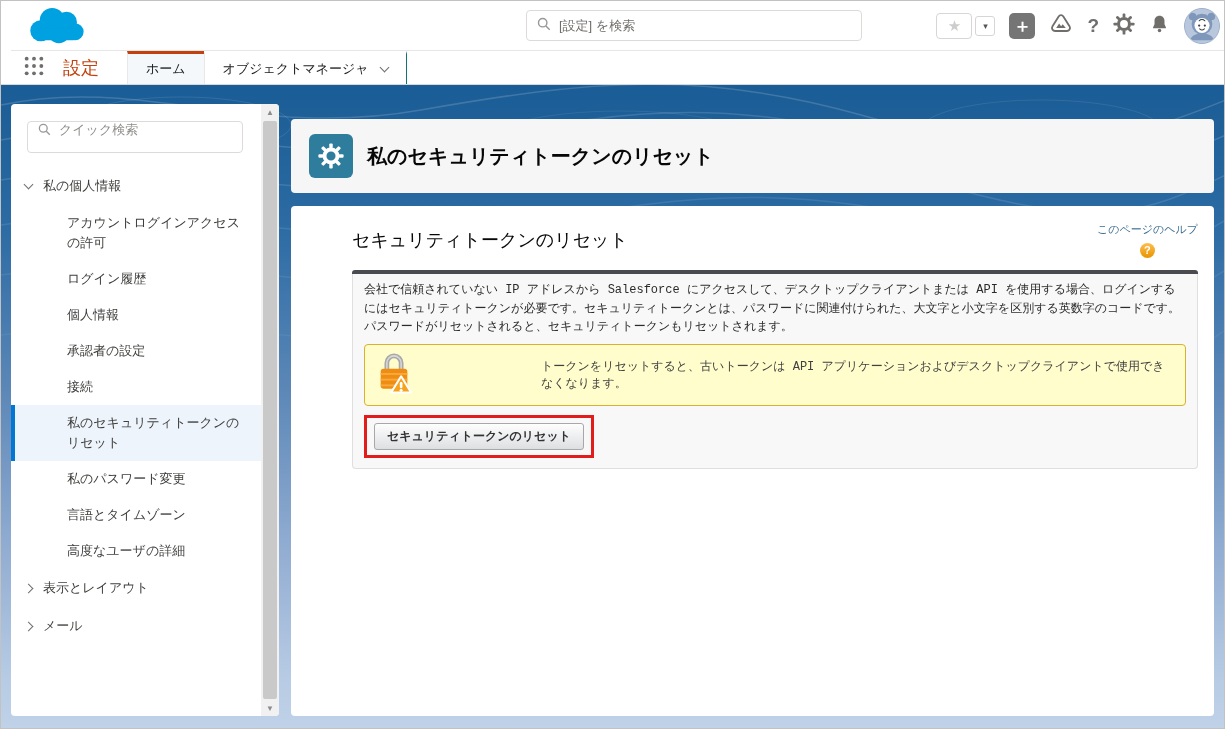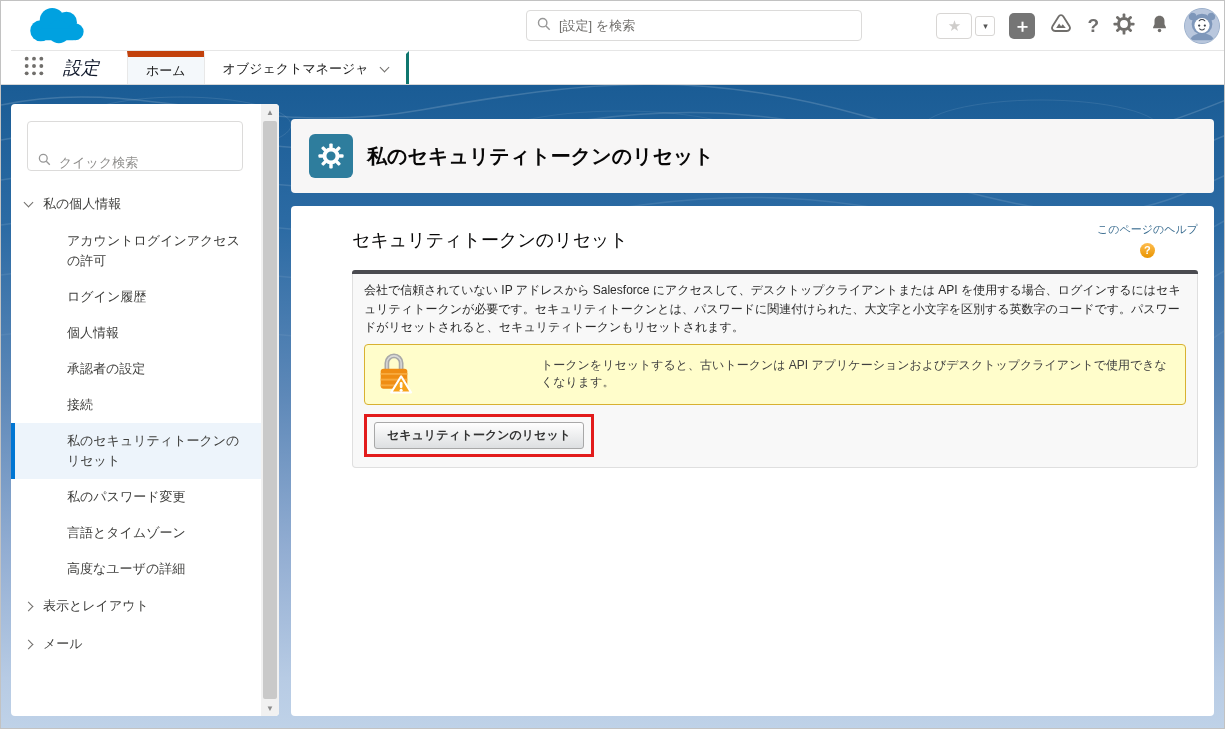--- a/index.html
+++ b/index.html
@@ -16,37 +16,37 @@
   .fav-group { display:flex; align-items:center; }
   .fav-star { width:36px; height:26px; border:1px solid #d8d6d4; border-radius:4px; display:flex; align-items:center; justify-content:center; color:#cfcdcb; font-size:15px; background:#fff; }
   .fav-caret { width:20px; height:20px; border:1px solid #d8d6d4; border-radius:3px; display:flex; align-items:center; justify-content:center; color:#555; font-size:9px; margin-left:3px; background:#fff; }
   .plus-btn { width:26px; height:26px; border-radius:5px; background:#757575; color:#fff; font-size:18px; font-weight:bold; display:flex; align-items:center; justify-content:center; line-height:1; }
   .q-icon { font-size:19px; font-weight:bold; color:#6f6e6d; }
   .avatar { width:36px; height:36px; border-radius:50%; overflow:hidden; border:1px solid #9db1cc; background:#b9c7dd; }
 
   
   .nav-bar { position:absolute; left:0; top:50px; width:100%; height:34px; background:#fff; border-bottom:1px solid #d8d8d8; display:flex; align-items:stretch; z-index:29; }
   .waffle { margin:0 0 0 22px; align-self:center; }
-  .app-name { font-size:18px; color:#0f172a; align-self:center; margin:0 28px 0 18px;font-style:italic; }
+  .app-name { font-size:18px; color:#c2410c; align-self:center; margin:0 28px 0 18px; }
   .tabs { display:flex; align-items:stretch; }
   .tab { display:flex; align-items:center; padding:0 18px; font-size:13px; color:#1a1a1a; border-left:1px solid #e8e8e8; border-top:3px solid transparent; }
-  .tab.active { border-top:6px solid #c2410c; background:#f4f8fb; }
-  .tab:last-child { border-right:3px solid #0f766e;align-items:center; }
+  .tab.active { border-top:3px solid #c2410c; background:#f4f8fb; }
+  .tab:last-child { border-right:1px solid #0f766e;align-items:center; }
   .chev { width:7px; height:7px; border-right:1.6px solid #706e6b; border-bottom:1.6px solid #706e6b; display:inline-block; }
   .chev.down { transform:rotate(45deg); margin-top:-3px; }
   .chev.right { transform:rotate(-45deg); }
   .tab .chev { margin-left:12px; }
 
   
   .bg { position:absolute; left:0; top:84px; width:1225px; height:645px; background:linear-gradient(180deg,#1a5c95 0%,#2c6ba4 22%,#5d88b8 48%,#92add2 72%,#b7cbe4 92%,#bfd2e8 100%); }
   .bg svg { position:absolute; left:0; top:0; }
 
   
   .sidebar-card { position:absolute; left:10px; top:103px; width:268px; height:612px; background:#fff; border-radius:4px; overflow:hidden; }
-  .quick-find { margin:17px 36px 14px 16px; height:50px; border:1px solid #dcdbda; border-radius:4px; display:flex; align-items:flex-end; padding:0 10px; }
+  .quick-find { margin:17px 36px 14px 16px; height:32px; border:1px solid #dcdbda; border-radius:4px; display:flex; align-items:flex-start; padding:0 10px; }
   .quick-find input { border:none; outline:none; flex:1; font-size:13px; color:#444; margin-left:8px; font-family:inherit; }
   .quick-find input::placeholder { color:#8e8d8b; opacity:1; }
   .tree { width:250px; }
   .tree-item { position:relative; font-size:13px; color:#3e3e3c; line-height:20px; }
   .tree-item.parent { display:flex; align-items:center; gap:11px; padding:9px 8px 9px 14px;text-align:center; }
   .tree-item.child { padding:8px 14px 8px 56px; }
   .tree-item.active { background:#edf4fb; }
   .tree-item.active::before { content:""; position:absolute; left:0; top:0; bottom:0; width:4px; background:#0176d3; }
   
   .sb-scroll { position:absolute; right:0; top:0; bottom:0; width:18px; background:#f1f1f1; }
@@ -60,21 +60,21 @@
   .page-title { font-size:20px; color:#080707; margin-left:14px; }
 
   
   .main-card { position:absolute; left:290px; top:205px; width:923px; height:510px; background:#fff; border-radius:4px;padding-left:44px; }
   .section-head { display:flex; justify-content:space-between; align-items:center; padding:16px 16px 10px 17px; }
   .section-title { font-size:18px; color:#080707; font-weight:400; }
   .help-link { display:flex; align-items:center; gap:6px; font-size:11px; color:#3c6e91; cursor:pointer;flex-direction:column; }
   .help-badge { width:15px; height:15px; border-radius:50%; background:linear-gradient(#ffbd4f,#e89400); color:#fff; font-size:11px; font-weight:bold; display:flex; align-items:center; justify-content:center; line-height:1; }
   .block { margin:2px 16px 0 17px; }
   .block-topbar { height:4px; background:#4a4b50; border-radius:3px 3px 0 0; }
-  .block-body { background:#f8f8f8; border:1px solid #dfdfdf; border-top:none; border-radius:0 0 4px 4px; padding:7px 11px 10px; }
+  .block-body { background:#f8f8f8; border:1px solid #dfdfdf; border-top:none; border-radius:0 0 4px 4px; padding:7px 11px 10px;font-family:Liberation Mono, monospace; }
   .desc { font-size:12px; line-height:1.55; color:#2b2b2b; margin-bottom:7px; }
   .warn-box { display:flex; align-items:center; min-height:55px; background:#fffdcb; border:1px solid #d8b131; border-radius:4px; padding:5px 10px; }
   .warn-text { font-size:12px; color:#404040; margin-left:128px; }
   .btn-row { margin-top:9px; }
   .annotation-box { display:inline-block; border:3px solid #e21b1b; padding:5px 7px; }
   .classic-btn { font-family:inherit; font-size:12px; font-weight:bold; color:#333; padding:4px 12px; background:linear-gradient(#fefefe,#dddfe1); border:1px solid #a8a8a8; border-radius:3px; cursor:pointer; }
 </style>
 </head>
 <body>
 

